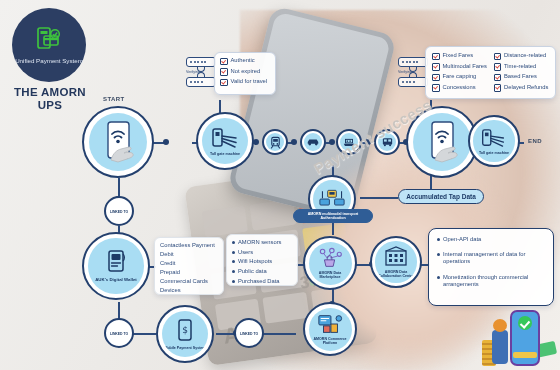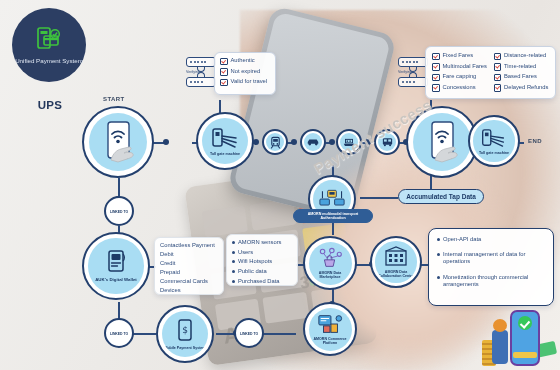--- a/index.html
+++ b/index.html
@@ -229,21 +229,21 @@
         <rect x="6.5" y="6" width="7" height="3" fill="#3ec13e"></rect>
         <rect x="10" y="11" width="14" height="9" rx="1.5" fill="none" stroke="#3ec13e" stroke-width="1.7"></rect>
         <rect x="10" y="13" width="14" height="2.2" fill="#3ec13e"></rect>
         <circle cx="21" cy="9" r="4.3" fill="none" stroke="#3ec13e" stroke-width="1.6"></circle>
         <path d="M19 9.2l1.5 1.6L23.2 7.6" fill="none" stroke="#3ec13e" stroke-width="1.5"></path>
       </svg>
     </span>
     <div class="ltxt">Unified Payment System</div>
   </div>
   <div class="brand">
-    <br>
+    <span>THE AMORN</span><br>
     <span>UPS</span>
   </div>
 
   <div class="vbox" style="left:186px;top:57px;">
     <div class="b t">
         <i></i>
         <i></i>
         <i></i>
         <i></i>
         <i></i>

